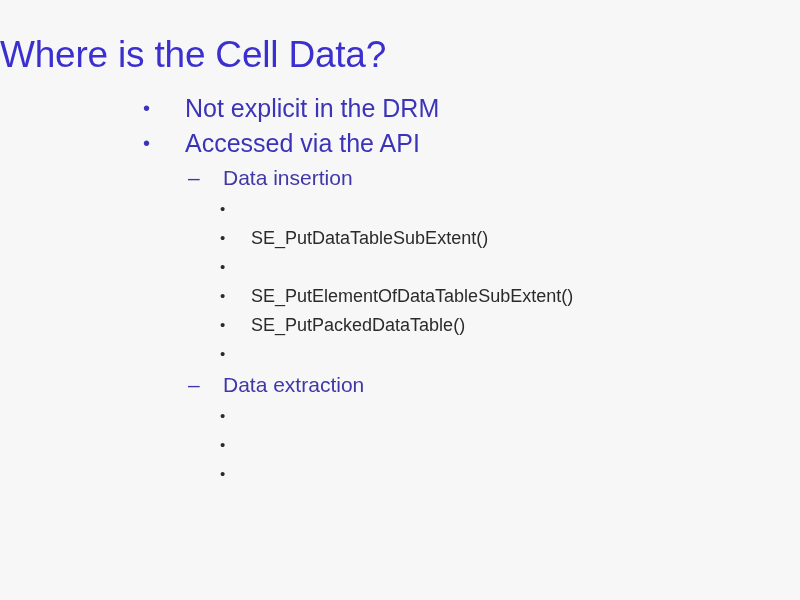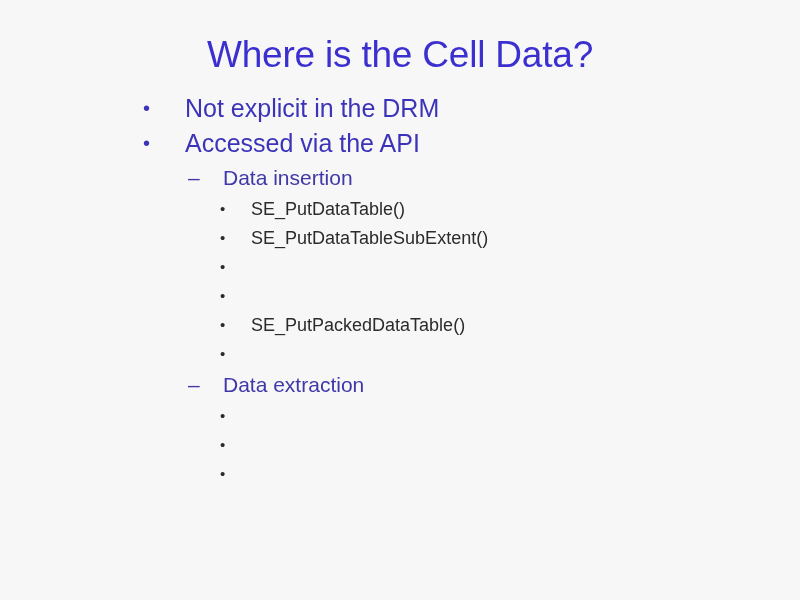--- a/index.html
+++ b/index.html
@@ -22,21 +22,21 @@
     background: #f7f7f7;
     box-sizing: border-box;
   }
 
   
   #slide-title {
     position: absolute;
     left: 0;
     top: 33px;
     width: 800px;
-    text-align: center;
+    text-align: left;
     font-size: 37px;
     line-height: 44px;
     color: #3b30cf;
     font-weight: 400;
     letter-spacing: -0.2px;
     white-space: nowrap;
   }
 
   
   #body-content {
@@ -129,34 +129,34 @@
       <span class="txt"><span>Accessed </span><span class="ital">via</span><span> the API</span></span>
     </div>
 
     <div class="bullet-row lvl2">
       <span class="marker">–</span>
       <span class="txt">Data insertion</span>
     </div>
 
     <div class="bullet-row lvl3">
       <span class="marker">•</span>
-      <span class="txt">SE_PutDataTable()</span>
     </div>
 
     <div class="bullet-row lvl3">
       <span class="marker">•</span>
       <span class="txt">SE_PutDataTableSubExtent()</span>
     </div>
 
     <div class="bullet-row lvl3">
       <span class="marker">•</span>
     </div>
 
     <div class="bullet-row lvl3">
       <span class="marker">•</span>
+      <span class="txt">SE_PutElementOfDataTableSubExtent()</span>
     </div>
 
     <div class="bullet-row lvl3">
       <span class="marker">•</span>
       <span class="txt">SE_PutPackedDataTable()</span>
     </div>
 
     <div class="bullet-row lvl3">
       <span class="marker">•</span>
     </div>

